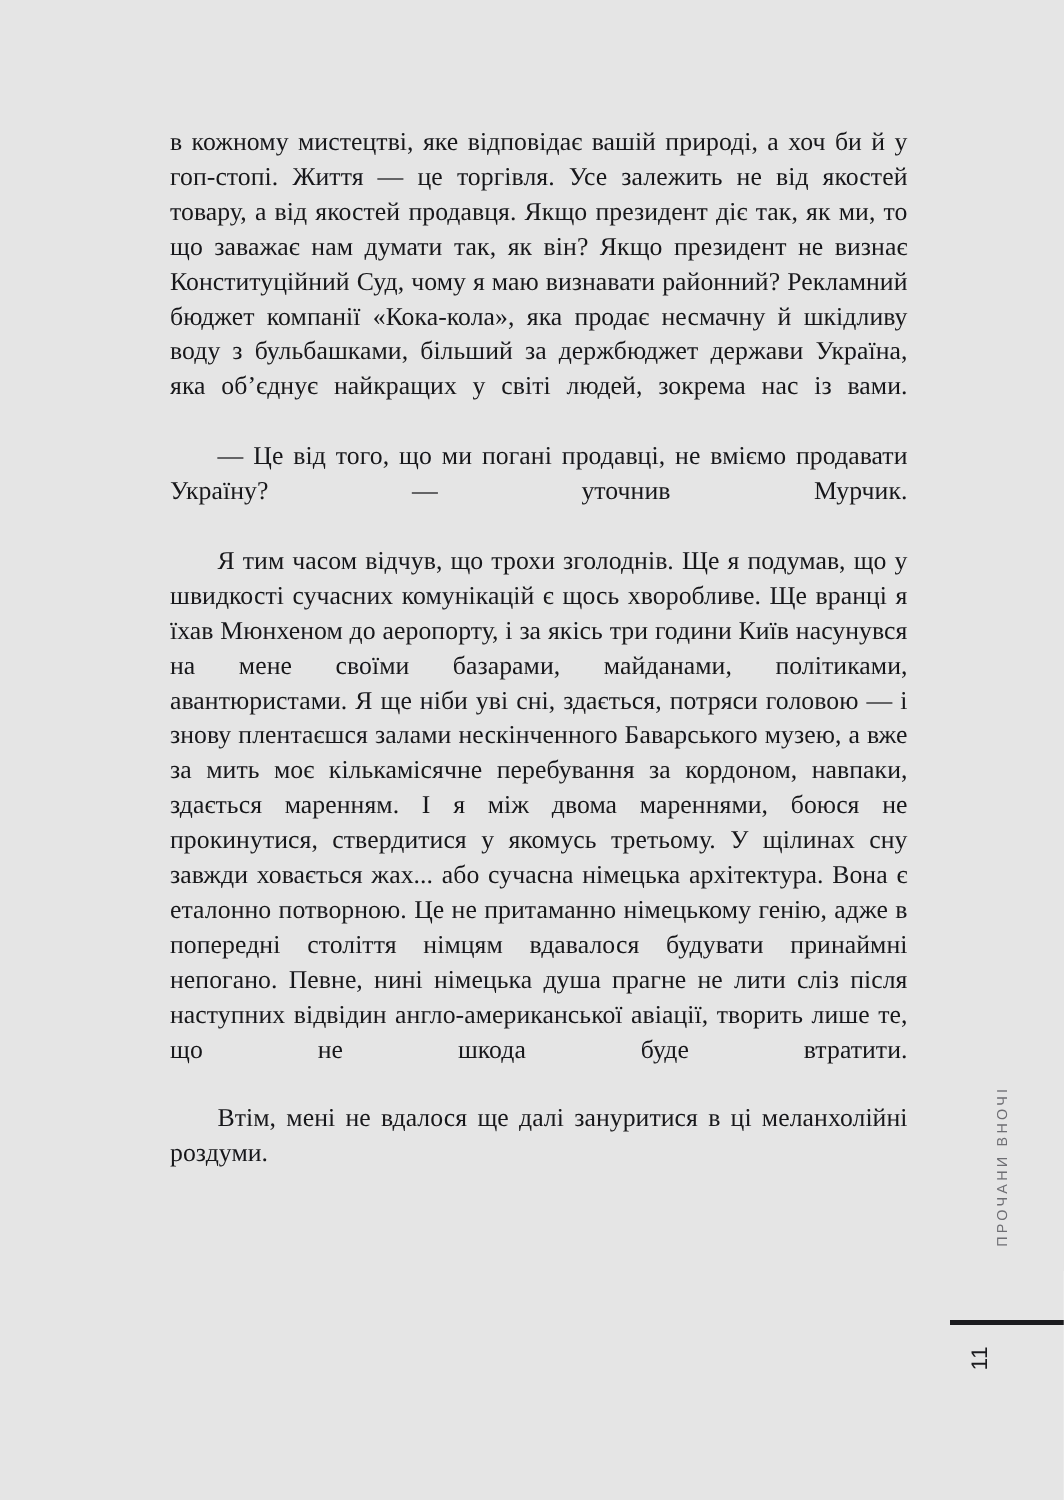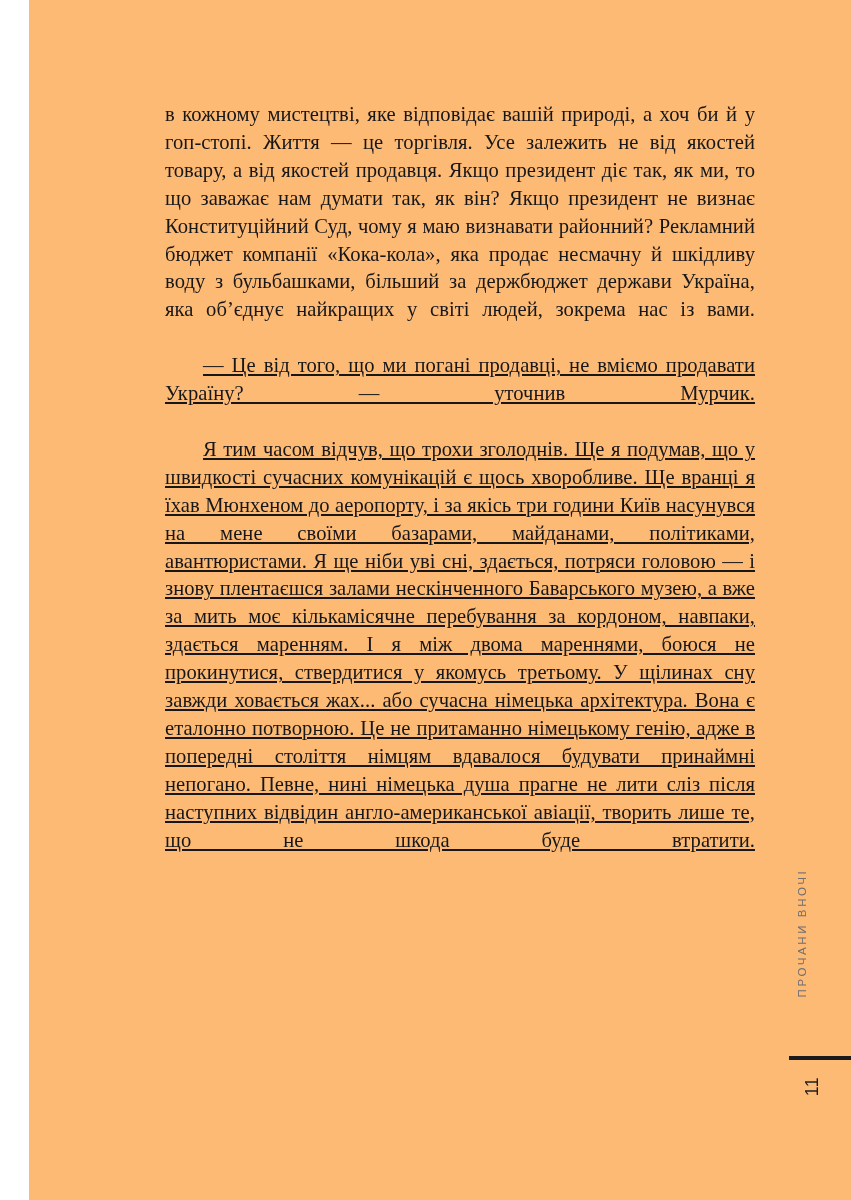--- a/index.html
+++ b/index.html
@@ -13,22 +13,21 @@
     position: relative;
     overflow: hidden;
     font-family: "Liberation Serif", "DejaVu Serif", serif;
     color: #1a1a1a;
   }
 
   
   .page {
     position: absolute;
     inset: 0;
-    background: #fdba74;
-    margin-left: 29px;
+    background: #e5e5e5;
   }
 
   .textblock {
     position: absolute;
     left: 136px;
     top: 101px;
     width: 590px;
   }
 
   .para {
@@ -43,21 +42,20 @@
     -webkit-font-smoothing: antialiased;
   }
 
   
   .para.cont {
     text-indent: 0;
   }
   
   .para.indent {
     text-indent: 38px;
-    text-decoration: underline;
   }
 
   
   .para::after {
     content: "";
     display: inline-block;
     width: 100%;
   }
 
   
@@ -114,20 +112,21 @@
 </style>
 </head>
 <body>
 
 <div class="page">
 
   <div class="textblock">
     <p class="para cont">в кожному мистецтві, яке відповідає вашій природі, а хоч би й у гоп-стопі. Життя — це торгівля. Усе залежить не від якостей товару, а від якостей продавця. Якщо президент діє так, як ми, то що заважає нам думати так, як він? Якщо президент не визнає Конституційний Суд, чому я маю визнавати районний? Рекламний бюджет компанії «Кока-кола», яка продає несмачну й шкідливу воду з бульбашками, більший за держбюджет держави Україна, яка об’єднує найкращих у світі людей, зокрема нас із вами.</p>
     <p class="para indent">— Це від того, що ми погані продавці, не вміємо продавати Україну? — уточнив Мурчик.</p>
     <p class="para indent">Я тим часом відчув, що трохи зголоднів. Ще я подумав, що у швидкості сучасних комунікацій є щось хворобливе. Ще вранці я їхав Мюнхеном до аеропорту, і за якісь три години Київ насунувся на мене своїми базарами, майданами, політиками, авантюристами. Я ще ніби уві сні, здається, потряси головою — і знову плентаєшся залами нескінченного Баварського музею, а вже за мить моє кількамісячне перебування за кордоном, навпаки, здається маренням. І я між двома мареннями, боюся не прокинутися, ствердитися у якомусь третьому. У щілинах сну завжди ховається жах... або сучасна німецька архітектура. Вона є еталонно потворною. Це не притаманно німецькому генію, адже в попередні століття німцям вдавалося будувати принаймні непогано. Певне, нині німецька душа прагне не лити сліз після наступних відвідин англо-американської авіації, творить лише те, що не шкода буде втратити.</p>
+    <p class="para indent">Втім, мені не вдалося ще далі зануритися в ці меланхолійні роздуми.</p>
   </div>
 
   <div class="runhead">
     <span class="runhead-text">ПРОЧАНИ ВНОЧІ</span>
   </div>
 
   <div class="folio-rule"></div>
 
   <div class="folio-num">
     <span class="folio-num-text">11</span>

